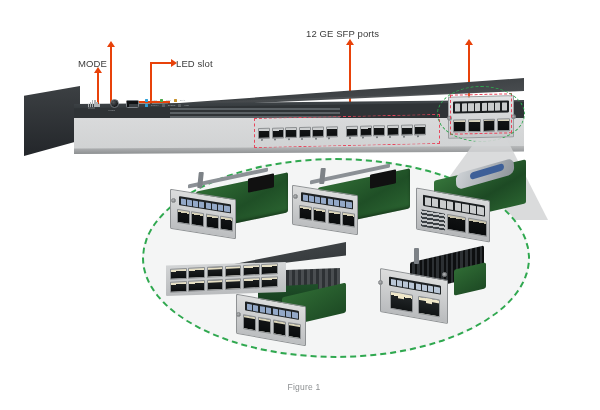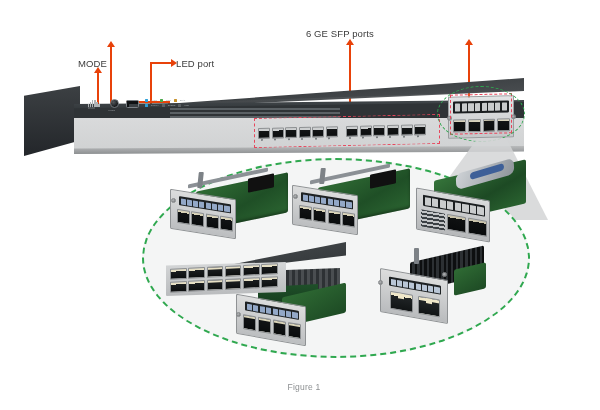--- a/index.html
+++ b/index.html
@@ -402,22 +402,22 @@
     text-align: center; font-size: 8.5px; color: #8c8f91;
     letter-spacing: .2px;
   }
 </style>
 </head>
 <body>
 
 <div id="figure-root">
 
   <div class="callout-label" id="label-mode">MODE</div>
-  <div class="callout-label" id="label-led">LED port</div>
-  <div class="callout-label" id="label-sfp">6 GE SFP ports</div>
+  <div class="callout-label" id="label-led">LED slot</div>
+  <div class="callout-label" id="label-sfp">12 GE SFP ports</div>
 
   <div class="leader leader-v" style="left:110px; top:46px; height:58px;"></div>
   <div class="arrowhead-up" style="left:107px; top:41px;"></div>
 
   <div class="leader leader-v" style="left:97px; top:72px; height:32px;"></div>
   <div class="arrowhead-up" style="left:94px; top:67px;"></div>
 
   <div class="leader leader-v" style="left:150px; top:62px; height:46px;"></div>
   <div class="leader leader-h" style="left:150px; top:62px; width:22px;"></div>
   <div class="arrowhead-right" style="left:171px; top:59px;"></div>

